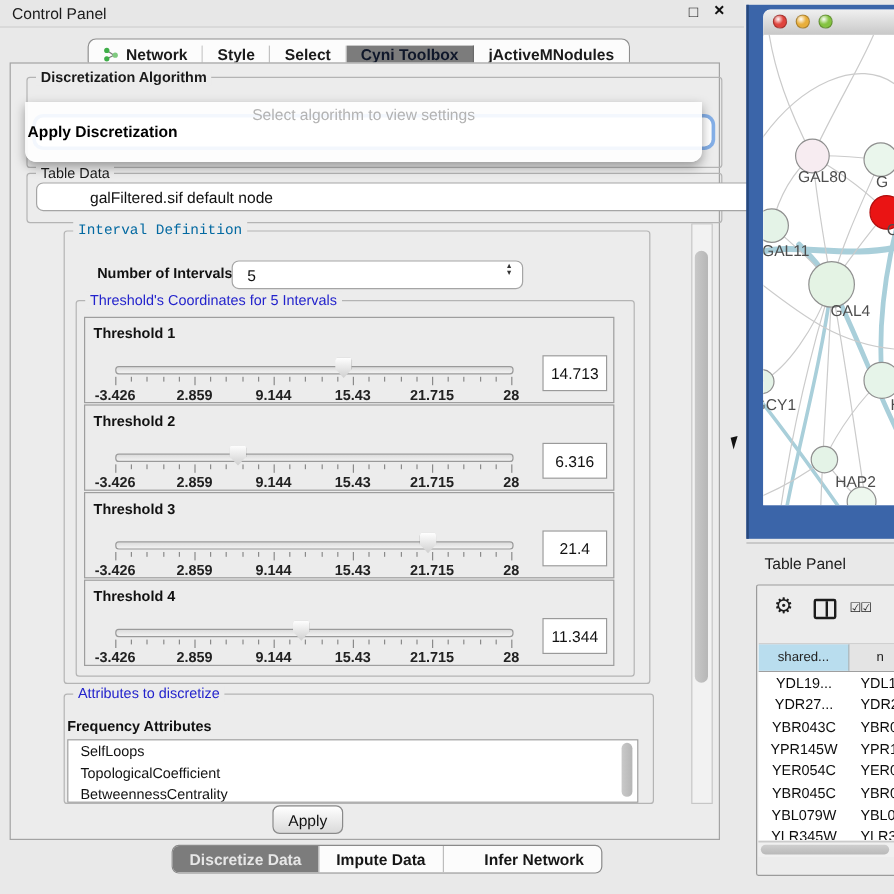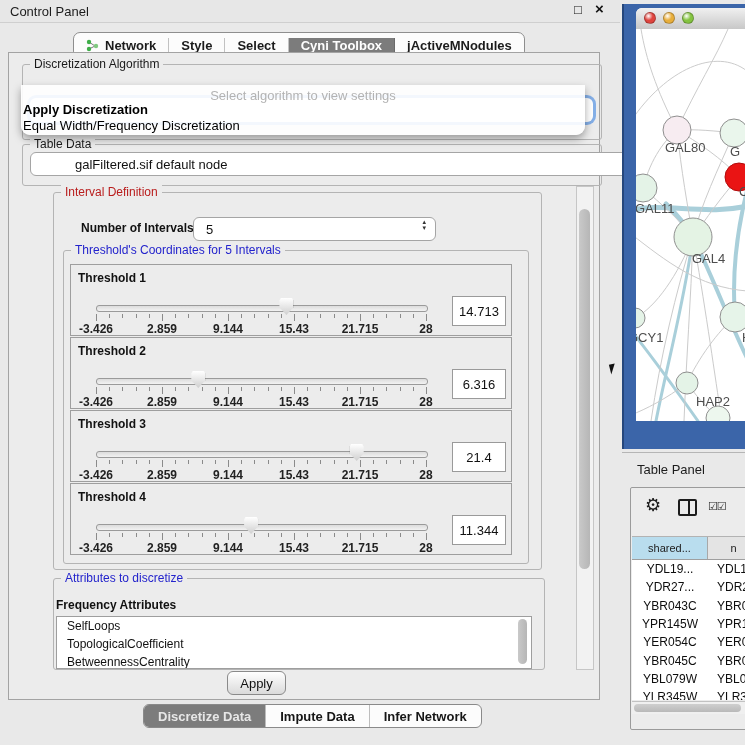--- a/index.html
+++ b/index.html
@@ -11,28 +11,28 @@
   
   #titlebar{left:0;top:0;width:620px;height:22px;background:#e7e7e7;border-bottom:1px solid #cfcfcf;}
   #titlebar .t{position:absolute;left:10px;top:4px;font-size:13px;color:#1c1c1c;}
   .tb-icon{position:absolute;top:2px;font-size:13px;color:#111;cursor:default;}
 
   #tabstrip{left:73px;top:32px;height:24px;display:flex;align-items:center;
             background:#fcfcfc;border:1px solid #8e8e8e;border-radius:7px;overflow:hidden;}
   .tabseg{display:flex;align-items:center;padding:0 12px;font-size:13px;font-weight:600;color:#1b1b1b;
           border-right:1px solid #c2c2c2;background:#fcfcfc;white-space:nowrap;}
   .tabseg:last-child{border-right:none;}
-  .tabseg.sel{background:#7c7c7c;color:#ffffff;border-right-color:#6a6a6a;}
+  .tabseg.sel{background:#7c7c7c;color:#0f172a;border-right-color:#6a6a6a;}
   .neticon{width:13px;height:13px;margin-right:6px;}
 
   #mainpanel{left:8px;top:52px;width:590px;height:646px;background:#ececec;border:1px solid #a3a3a3;}
 
   .group{position:absolute;border:1px solid #b4b4b4;border-radius:3px;}
   .gtitle{position:absolute;top:-8px;left:7px;background:#ececec;padding:0 4px;font-size:12px;white-space:nowrap;}
-  .gtitle.green{color:#b91c1c;}
+  .gtitle.green{color:#0369a1;font-family:Liberation Mono, monospace;}
   .gtitle.blue{color:#2323cc;}
   .gtitle.black{color:#1a1a1a;}
 
   .combo{position:absolute;background:#fff;border:1px solid #a5a5a5;border-radius:6px;height:24px;
          font-size:13px;color:#111;display:flex;align-items:center;padding-left:12px;box-sizing:border-box;}
   .combo .arrows{position:absolute;right:9px;top:1px;font-size:7px;line-height:6px;color:#333;
                  display:flex;flex-direction:column;align-items:center;}
 
   
   #dd-popup{left:13px;top:85px;width:564px;height:50px;background:rgba(255,255,255,0.9);
@@ -64,21 +64,21 @@
   .vthumb{position:absolute;background:linear-gradient(90deg,#c9c9c9,#b6b6b6);border-radius:6px;}
 
   #applybtn{left:227px;top:671px;width:57px;height:22px;background:linear-gradient(#ffffff,#dadada);
             border:1px solid #8a8a8a;border-radius:6px;font-size:13px;display:flex;align-items:center;
             justify-content:center;color:#111;}
 
   #bottomtabs{left:143px;top:704px;height:22px;display:flex;background:#fcfcfc;border:1px solid #8a8a8a;
               border-radius:6px;overflow:hidden;}
   .btab{display:flex;align-items:center;padding:0 14px;font-size:13px;font-weight:600;color:#161616;
         border-right:1px solid #bdbdbd;white-space:nowrap;}
-  .btab:last-child{border-right:none;}
+  .btab:last-child{border-right:none;margin-left:20px;}
   .btab.sel{background:#7c7c7c;color:#e7e7e7;}
 
   
   #netframe{left:622px;top:4px;width:123px;height:445px;background:#3b65a9;border-left:2px solid #26477c;}
   #netwin{position:absolute;left:12px;top:4px;width:111px;height:413px;background:#fff;border-radius:6px 0 0 0;overflow:hidden;}
   #nettitle{position:absolute;left:0;top:0;width:100%;height:21px;
             background:linear-gradient(#f0f0f0,#c8c8c8);border-bottom:1px solid #9b9b9b;}
   .light{position:absolute;top:4px;width:12px;height:12px;border-radius:50%;border:1px solid rgba(0,0,0,0.25);box-sizing:border-box;}
   #netcanvas{position:absolute;left:0;top:21px;width:111px;height:392px;background:#fff;}
 
@@ -140,29 +140,28 @@
         <span>Cyni Toolbox</span>
       </div>
       <div class="tabseg">
         <span>jActiveMNodules</span>
       </div>
     </div>
 
   <div class="abs" id="mainpanel"></div>
 
   <div class="group" style="left:22px;top:64px;width:578px;height:74px;">
-    <span class="gtitle black" style="font-weight:normal;">Discretization Algorithm</span>
+    <span class="gtitle black" style="font-weight:bold;">Discretization Algorithm</span>
   </div>
   <div class="abs" style="left:30px;top:98px;width:563px;height:24px;background:#fff;border-radius:6px;
        box-shadow:0 0 0 3px rgba(88,150,230,0.7);"></div>
 
   <div class="abs" id="dd-popup" style="left:21px;">
     <div class="hint">Select algorithm to view settings</div>
     <div class="dd-item" style="top:17px;font-weight:bold;">Apply Discretization</div>
-    <div class="dd-item" style="top:33px;">Equal Width/Frequency Discretization</div>
   </div>
 
   <div class="group" style="left:22px;top:144px;width:578px;height:40px;">
     <span class="gtitle black">Table Data</span>
   </div>
   <div class="combo" style="left:30px;top:152px;width:680px;padding-left:44px;">
     <span>galFiltered.sif default node</span>
     <span class="arrows">
         <span>▴</span>
         <span>▾</span>

